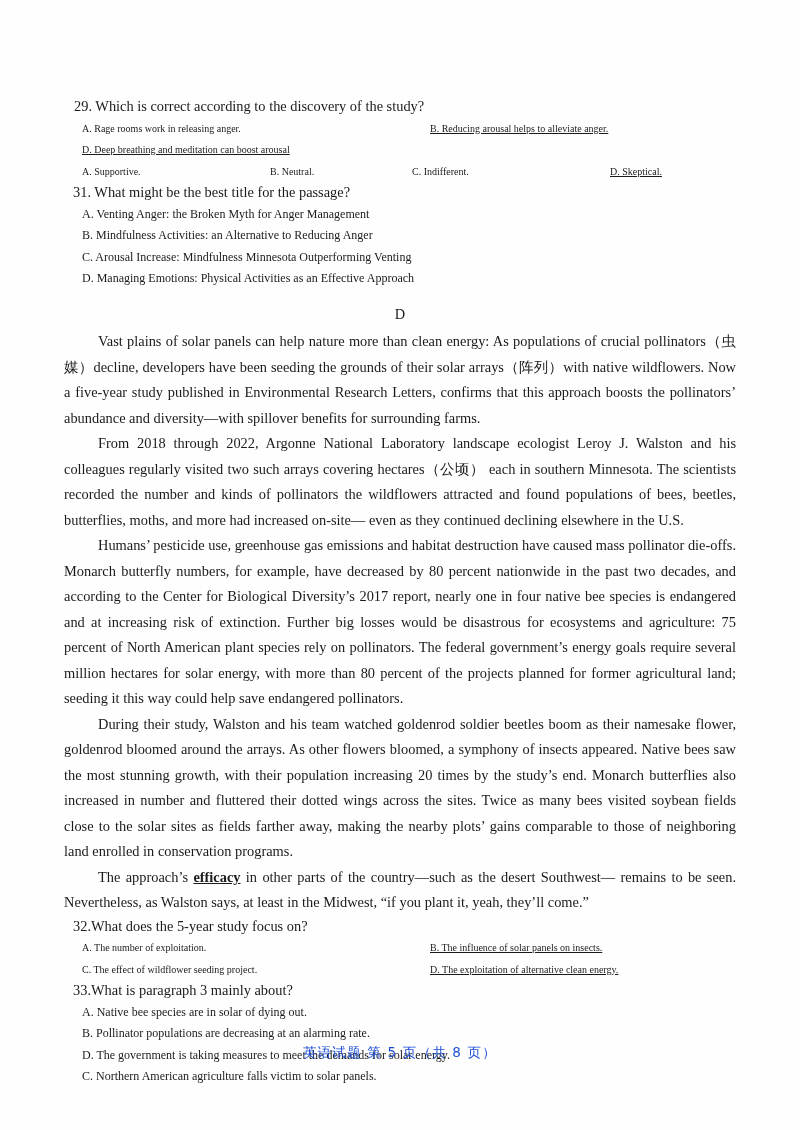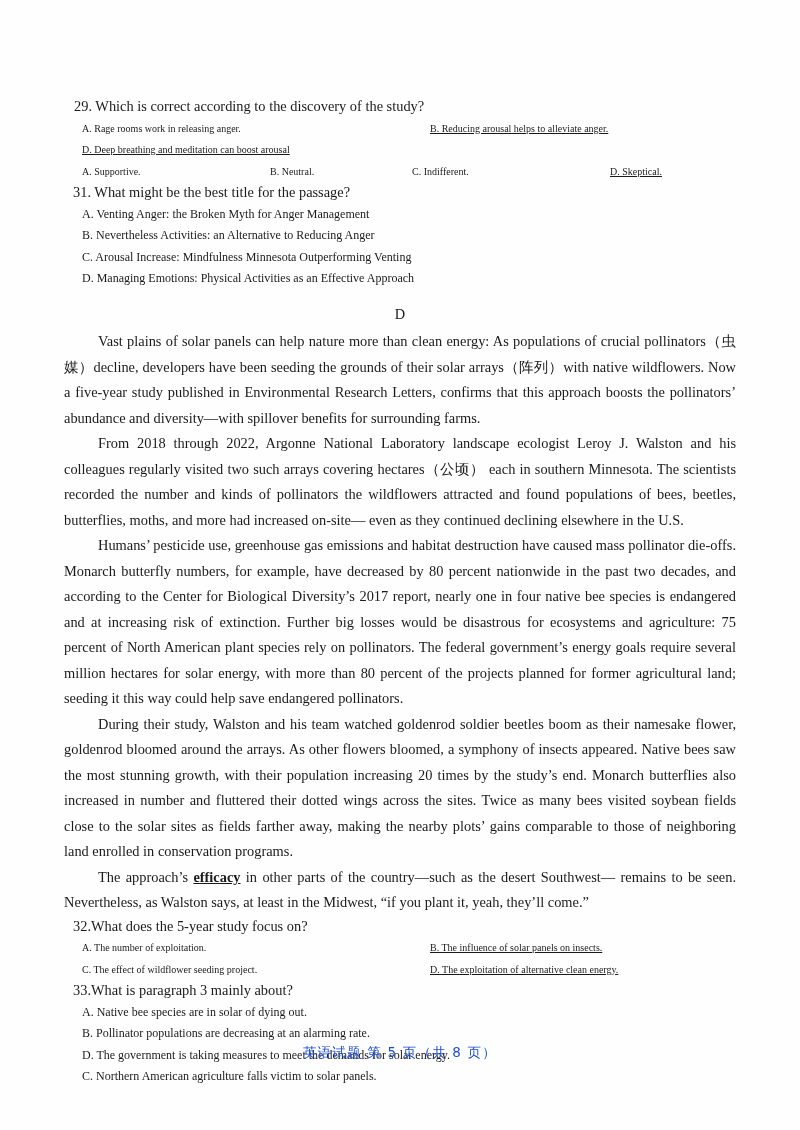--- a/index.html
+++ b/index.html
@@ -115,21 +115,21 @@
         <span class="col4a">A. Supportive.</span>
         <span class="col4b">B. Neutral.</span>
         <span class="col4c">C. Indifferent.</span>
         <span class="colrest">D. Skeptical.</span>
       </div>
     </div>
 
     <div>
       <p class="q-stem tight">31. What might be the best title for the passage?</p>
       <div class="opt-line">A. Venting Anger: the Broken Myth for Anger Management</div>
-      <div class="opt-line">B. Nevertheless Activities: an Alternative to Reducing Anger</div>
+      <div class="opt-line">B. Mindfulness Activities: an Alternative to Reducing Anger</div>
       <div class="opt-line">C. Arousal Increase: Mindfulness Minnesota Outperforming Venting</div>
       <div class="opt-line">D. Managing Emotions: Physical Activities as an Effective Approach</div>
     </div>
 
     <div class="section-letter">D</div>
 
     <p class="para">Vast plains of solar panels can help nature more than clean energy: As populations of crucial pollinators（虫媒）decline, developers have been seeding the grounds of their solar arrays（阵列）with native wildflowers. Now a five-year study published in Environmental Research Letters, confirms that this approach boosts the pollinators’ abundance and diversity—with spillover benefits for surrounding farms.</p>
     <p class="para">From 2018 through 2022, Argonne National Laboratory landscape ecologist Leroy J. Walston and his colleagues regularly visited two such arrays covering hectares（公顷） each in southern Minnesota. The scientists recorded the number and kinds of pollinators the wildflowers attracted and found populations of bees, beetles, butterflies, moths, and more had increased on-site— even as they continued declining elsewhere in the U.S.</p>
     <p class="para">Humans’ pesticide use, greenhouse gas emissions and habitat destruction have caused mass pollinator die-offs. Monarch butterfly numbers, for example, have decreased by 80 percent nationwide in the past two decades, and according to the Center for Biological Diversity’s 2017 report, nearly one in four native bee species is endangered and at increasing risk of extinction. Further big losses would be disastrous for ecosystems and agriculture: 75 percent of North American plant species rely on pollinators. The federal government’s energy goals require several million hectares for solar energy, with more than 80 percent of the projects planned for former agricultural land; seeding it this way could help save endangered pollinators.</p>
     <p class="para">During their study, Walston and his team watched goldenrod soldier beetles boom as their namesake flower, goldenrod bloomed around the arrays. As other flowers bloomed, a symphony of insects appeared. Native bees saw the most stunning growth, with their population increasing 20 times by the study’s end. Monarch butterflies also increased in number and fluttered their dotted wings across the sites. Twice as many bees visited soybean fields close to the solar sites as fields farther away, making the nearby plots’ gains comparable to those of neighboring land enrolled in conservation programs.</p>

